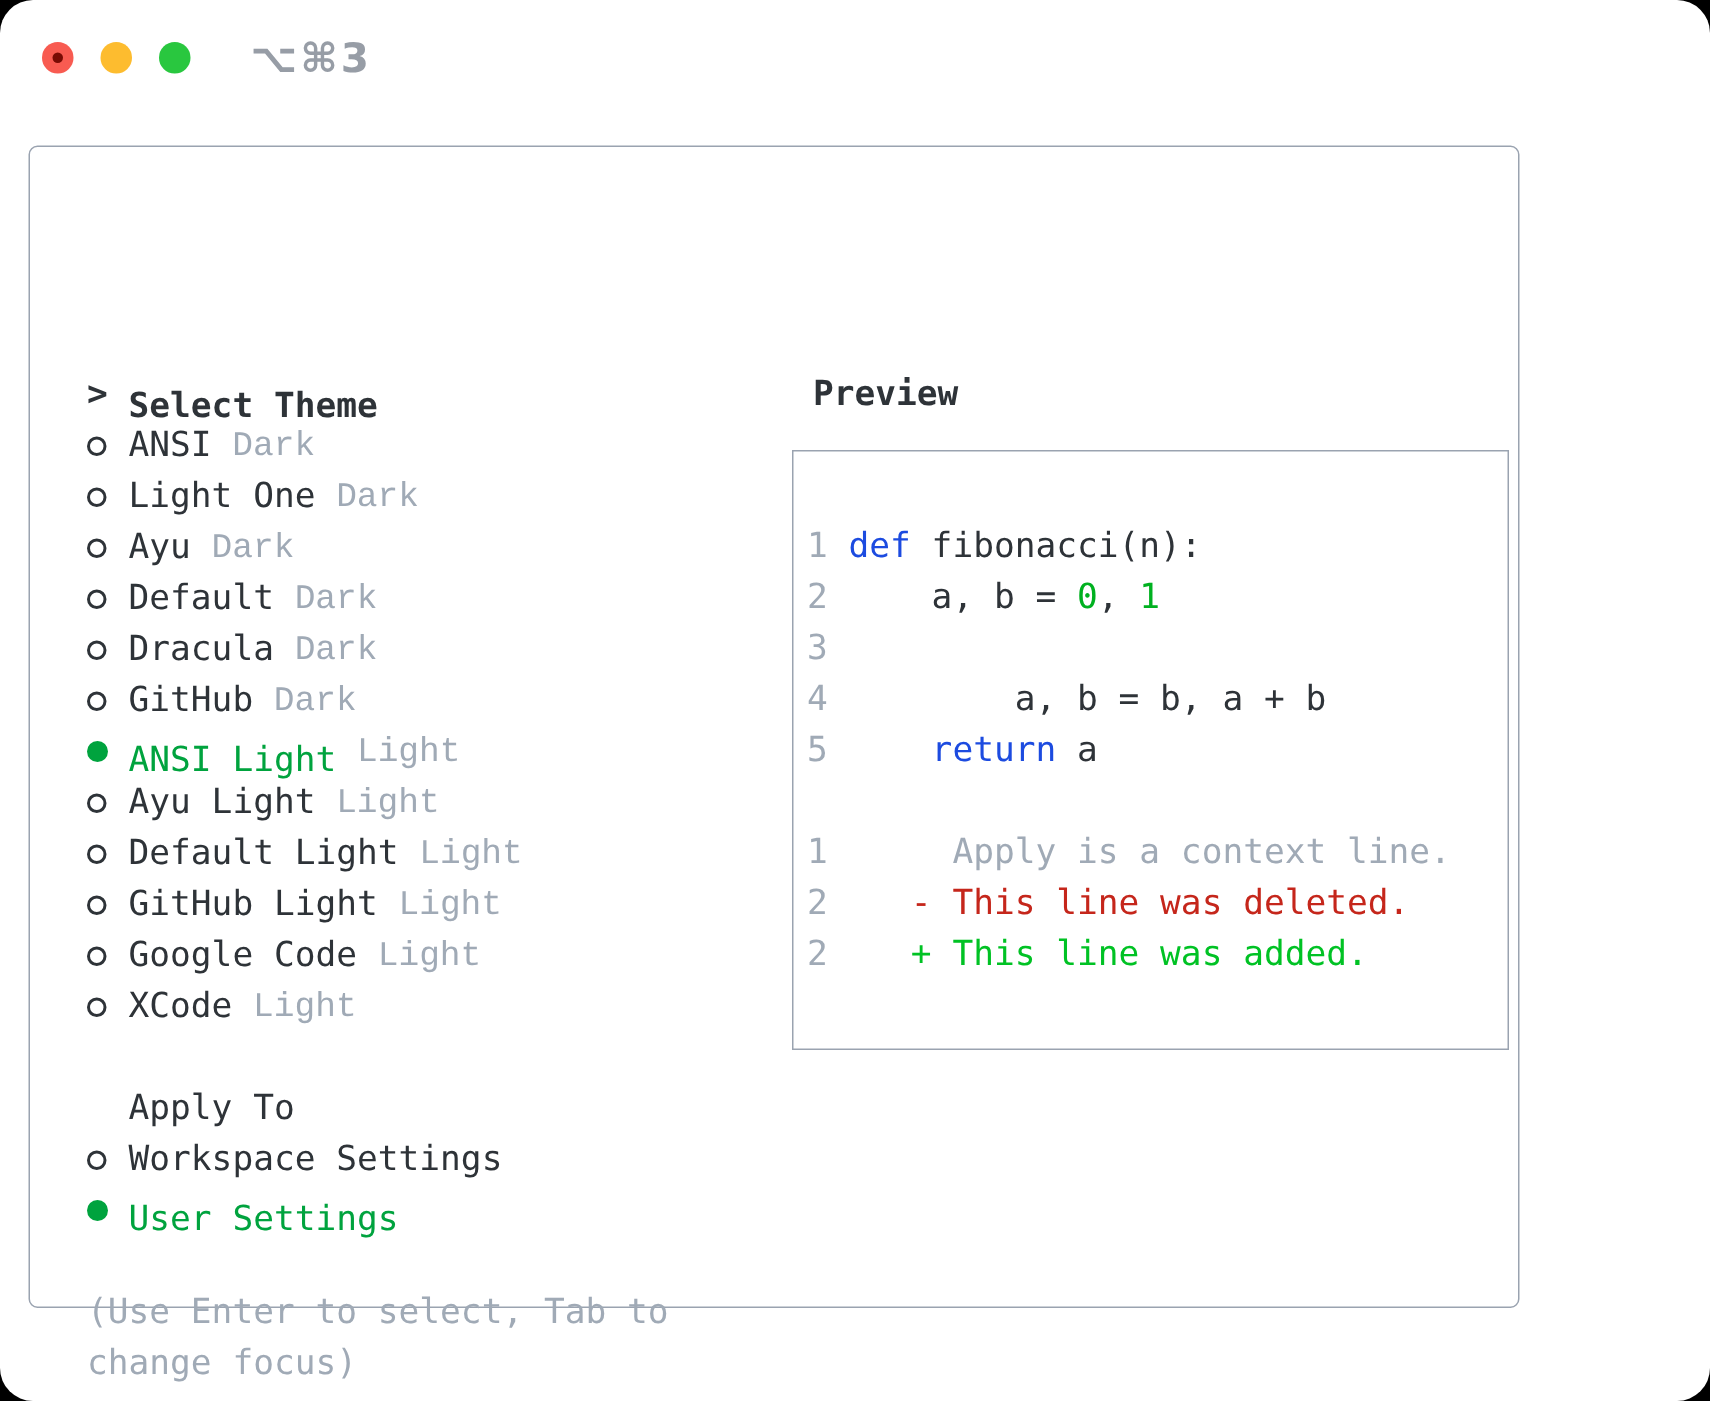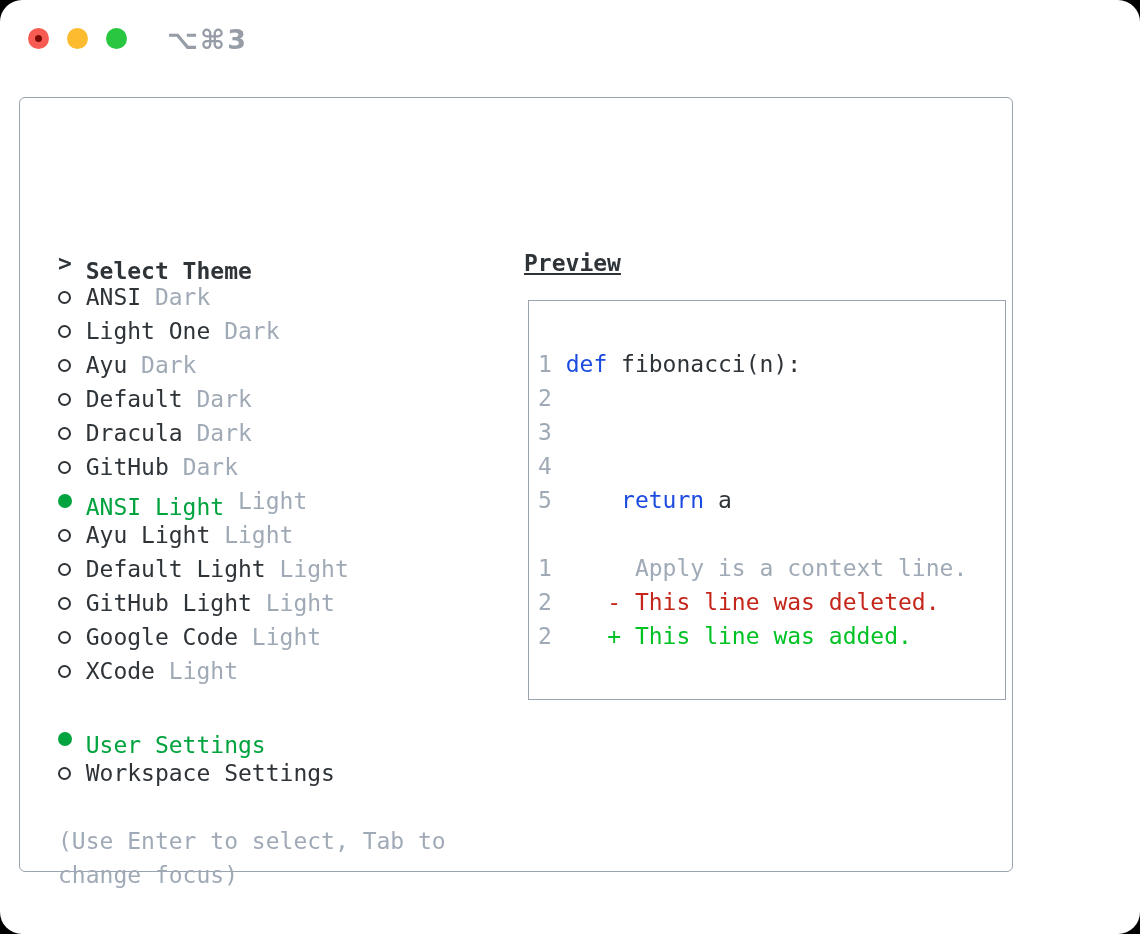--- a/index.html
+++ b/index.html
@@ -40,27 +40,27 @@
     border:1.5px solid var(--border-gray);border-radius:6px;background:#fff;
   }
   
   .left-col{position:absolute;left:38px;top:148px;width:450px;}
   .row{display:flex;align-items:center;height:34px;white-space:pre;}
   .marker{width:2ch;display:inline-flex;align-items:center;flex:none;}
   .arrow{font-weight:bold;color:var(--text-dark);}
   .bold{font-weight:bold;margin-top:16px;}
   .label{color:var(--text-dark);}
   .row.selected .label{color:var(--ui-green);margin-top:11px;}
-  .variant{color:var(--muted-gray);margin-left:1ch;}
+  .variant{color:var(--muted-gray);margin-left:1ch;font-family:Liberation Mono, monospace;}
   .radio{width:13px;height:13px;border:2px solid var(--text-dark);border-radius:50%;display:inline-block;}
   .radio.on{width:14px;height:14px;border:none;background:var(--ui-green);}
   .spacer{height:34px;}
   .help{width:440px;color:var(--muted-gray);line-height:34px;}
   
-  .preview-title{position:absolute;left:504px;top:148px;height:34px;line-height:34px;font-weight:bold;text-decoration:underline;}
+  .preview-title{position:absolute;left:522px;top:148px;height:34px;line-height:34px;font-weight:bold;}
   .preview-box{
     position:absolute;left:508px;top:202px;width:478px;height:400px;
     border:1.5px solid var(--border-gray);background:#fff;
     padding:46px 0 0 9px;overflow:hidden;
   }
   .code-line{display:flex;align-items:center;height:34px;}
   .gutter{width:2ch;color:var(--muted-gray);white-space:pre;flex:none;}
   .line-content{white-space:pre;}
   .tok-kw{color:var(--keyword-blue);}
   .tok-fn{color:var(--builtin-cyan);}
@@ -102,47 +102,53 @@
           <div class="row selected"><span class="marker"><span class="radio on"></span></span><span class="label">ANSI Light</span><span class="variant">Light</span></div>
           <div class="row"><span class="marker"><span class="radio"></span></span><span class="label">Ayu Light</span><span class="variant">Light</span></div>
           <div class="row"><span class="marker"><span class="radio"></span></span><span class="label">Default Light</span><span class="variant">Light</span></div>
           <div class="row"><span class="marker"><span class="radio"></span></span><span class="label">GitHub Light</span><span class="variant">Light</span></div>
           <div class="row"><span class="marker"><span class="radio"></span></span><span class="label">Google Code</span><span class="variant">Light</span></div>
           <div class="row"><span class="marker"><span class="radio"></span></span><span class="label">XCode</span><span class="variant">Light</span></div>
         </div>
 
       <div class="spacer"></div>
 
+      <div class="row">
+        <span class="marker"></span>
+        <span class="label">Apply To</span>
+      </div>
 
       <div id="apply-rows">
+          <div class="row"><span class="marker"><span class="radio"></span></span><span class="label">Workspace Settings</span></div>
           <div class="row selected"><span class="marker"><span class="radio on"></span></span><span class="label">User Settings</span></div>
-          <div class="row"><span class="marker"><span class="radio"></span></span><span class="label">Workspace Settings</span></div>
         </div>
 
       <div class="spacer"></div>
 
       <div class="help">(Use Enter to select, Tab to change focus)</div>
     </div>
 
     <div class="preview-title">Preview</div>
 
     <div class="preview-box">
       <div id="code-lines">
           <div class="code-line">
             <span class="gutter">1 </span>
             <span class="line-content"><span class="tok-kw">def</span><span class="tok-plain"> fibonacci(n):</span></span>
           </div>
           <div class="code-line">
             <span class="gutter">2 </span>
+            <span class="line-content"><span class="tok-plain">    a, b = </span><span class="tok-num">0</span><span class="tok-plain">, </span><span class="tok-num">1</span></span>
           </div>
           <div class="code-line">
             <span class="gutter">3 </span>
           </div>
           <div class="code-line">
             <span class="gutter">4 </span>
+            <span class="line-content"><span class="tok-plain">        a, b = b, a + b</span></span>
           </div>
           <div class="code-line">
             <span class="gutter">5 </span>
             <span class="line-content"><span class="tok-plain">    </span><span class="tok-kw">return</span><span class="tok-plain"> a</span></span>
           </div>
           <div class="code-line">
             <span class="gutter"></span>
             <span class="line-content"></span>
           </div>
           <div class="code-line">

